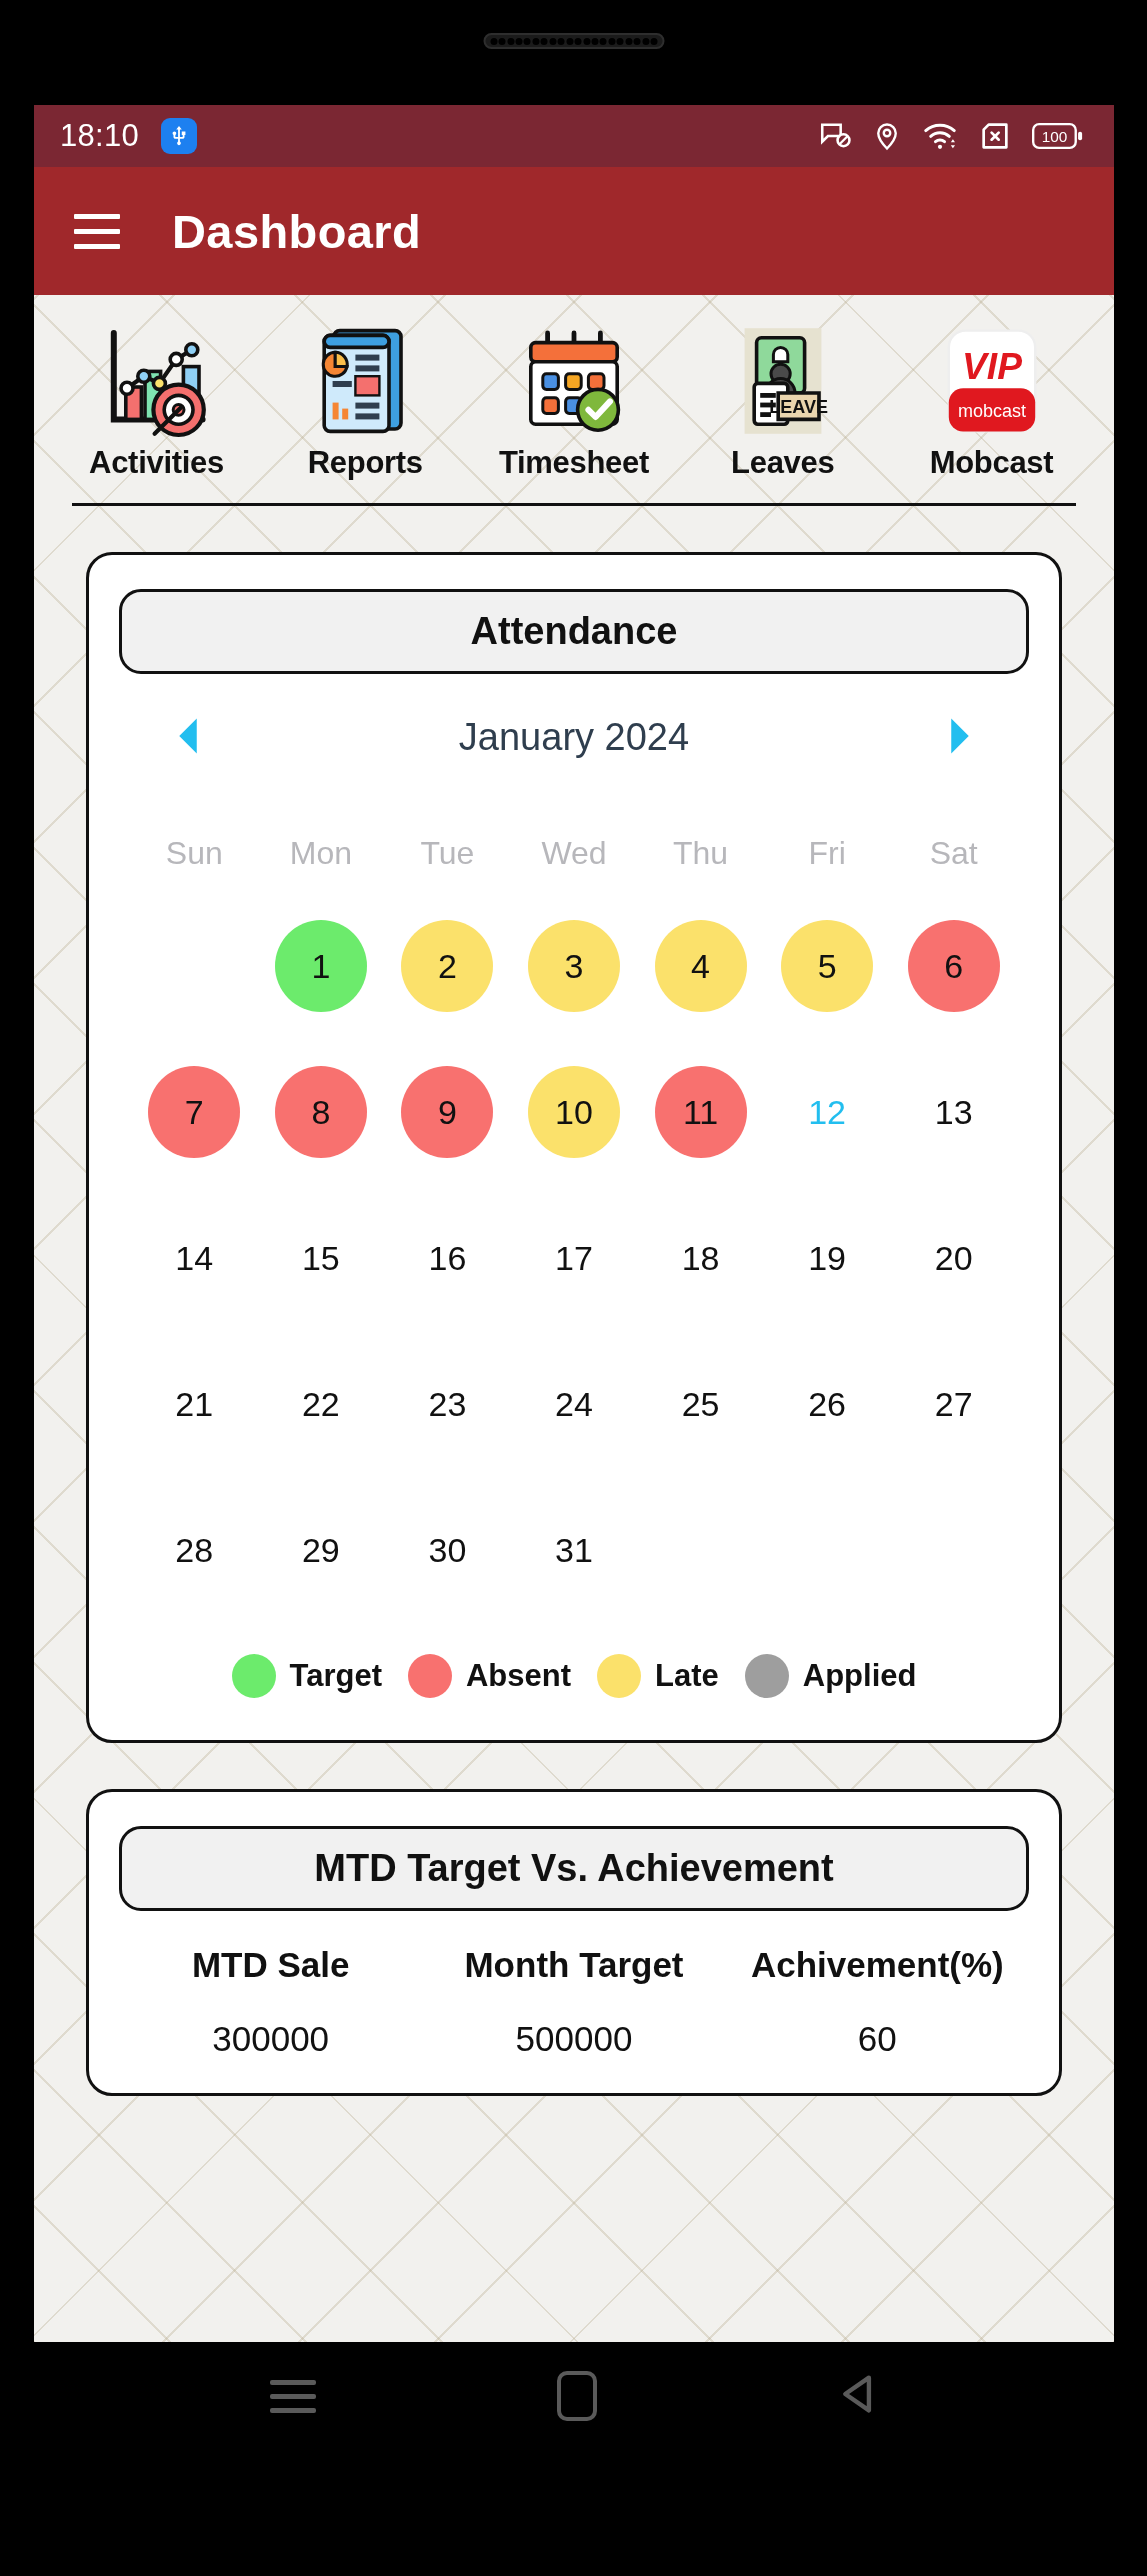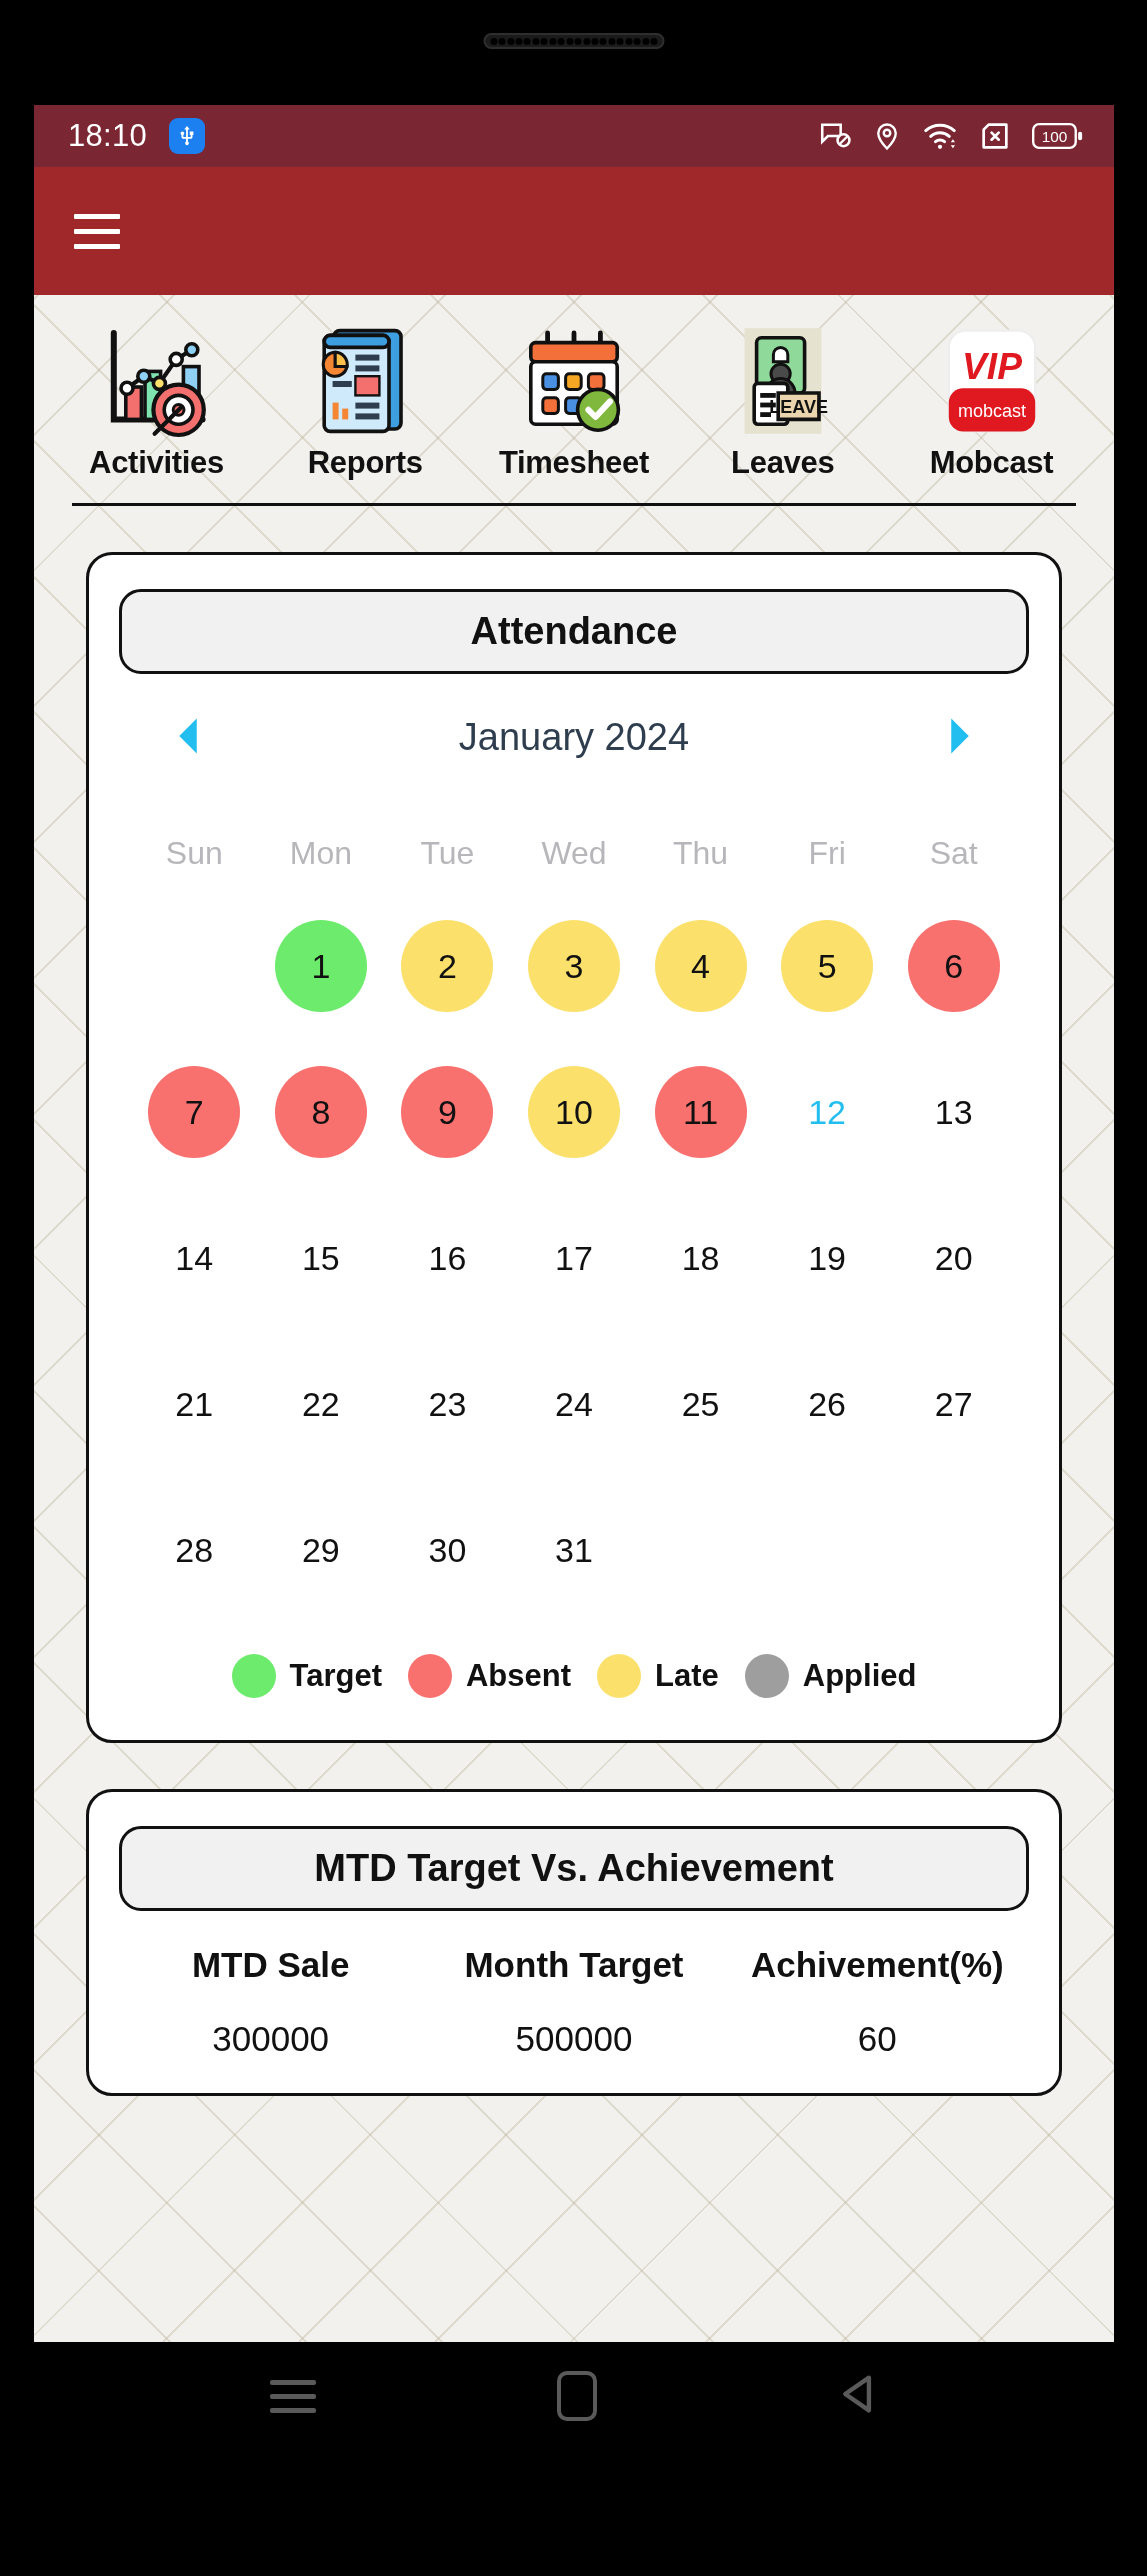--- a/index.html
+++ b/index.html
@@ -59,21 +59,21 @@
     overflow: hidden;
   }
 
   
   .status-bar {
     height: 62px;
     background: #7B2733;
     display: flex;
     align-items: center;
     justify-content: space-between;
-    padding: 0 30px 0 34px;
+    padding: 0 30px 0 26px;
     color: #fff;
   }
   .status-left { display: flex; align-items: center; gap: 22px; }
   .status-time { font-size: 31px; font-weight: 400; letter-spacing: 0.3px; }
   .usb-badge {
     width: 36px; height: 36px;
     border-radius: 9px;
     background: #1d80f0;
     display: flex; align-items: center; justify-content: center;
   }
@@ -311,20 +311,21 @@
         </span>
       </div>
     </div>
 
     <div class="app-bar">
       <div class="hamburger">
         <span></span>
           <span></span>
           <span></span>
       </div>
+      <div class="app-title">Dashboard</div>
     </div>
 
     <div class="body-area">
 
       <div class="quick-row">
 
         <div class="quick-item">
           <div class="quick-art">
             <svg width="120" height="120" viewBox="0 0 100 100">
               <path d="M14 10v72h74" stroke="#111" stroke-width="5" fill="none" stroke-linecap="round"></path>

